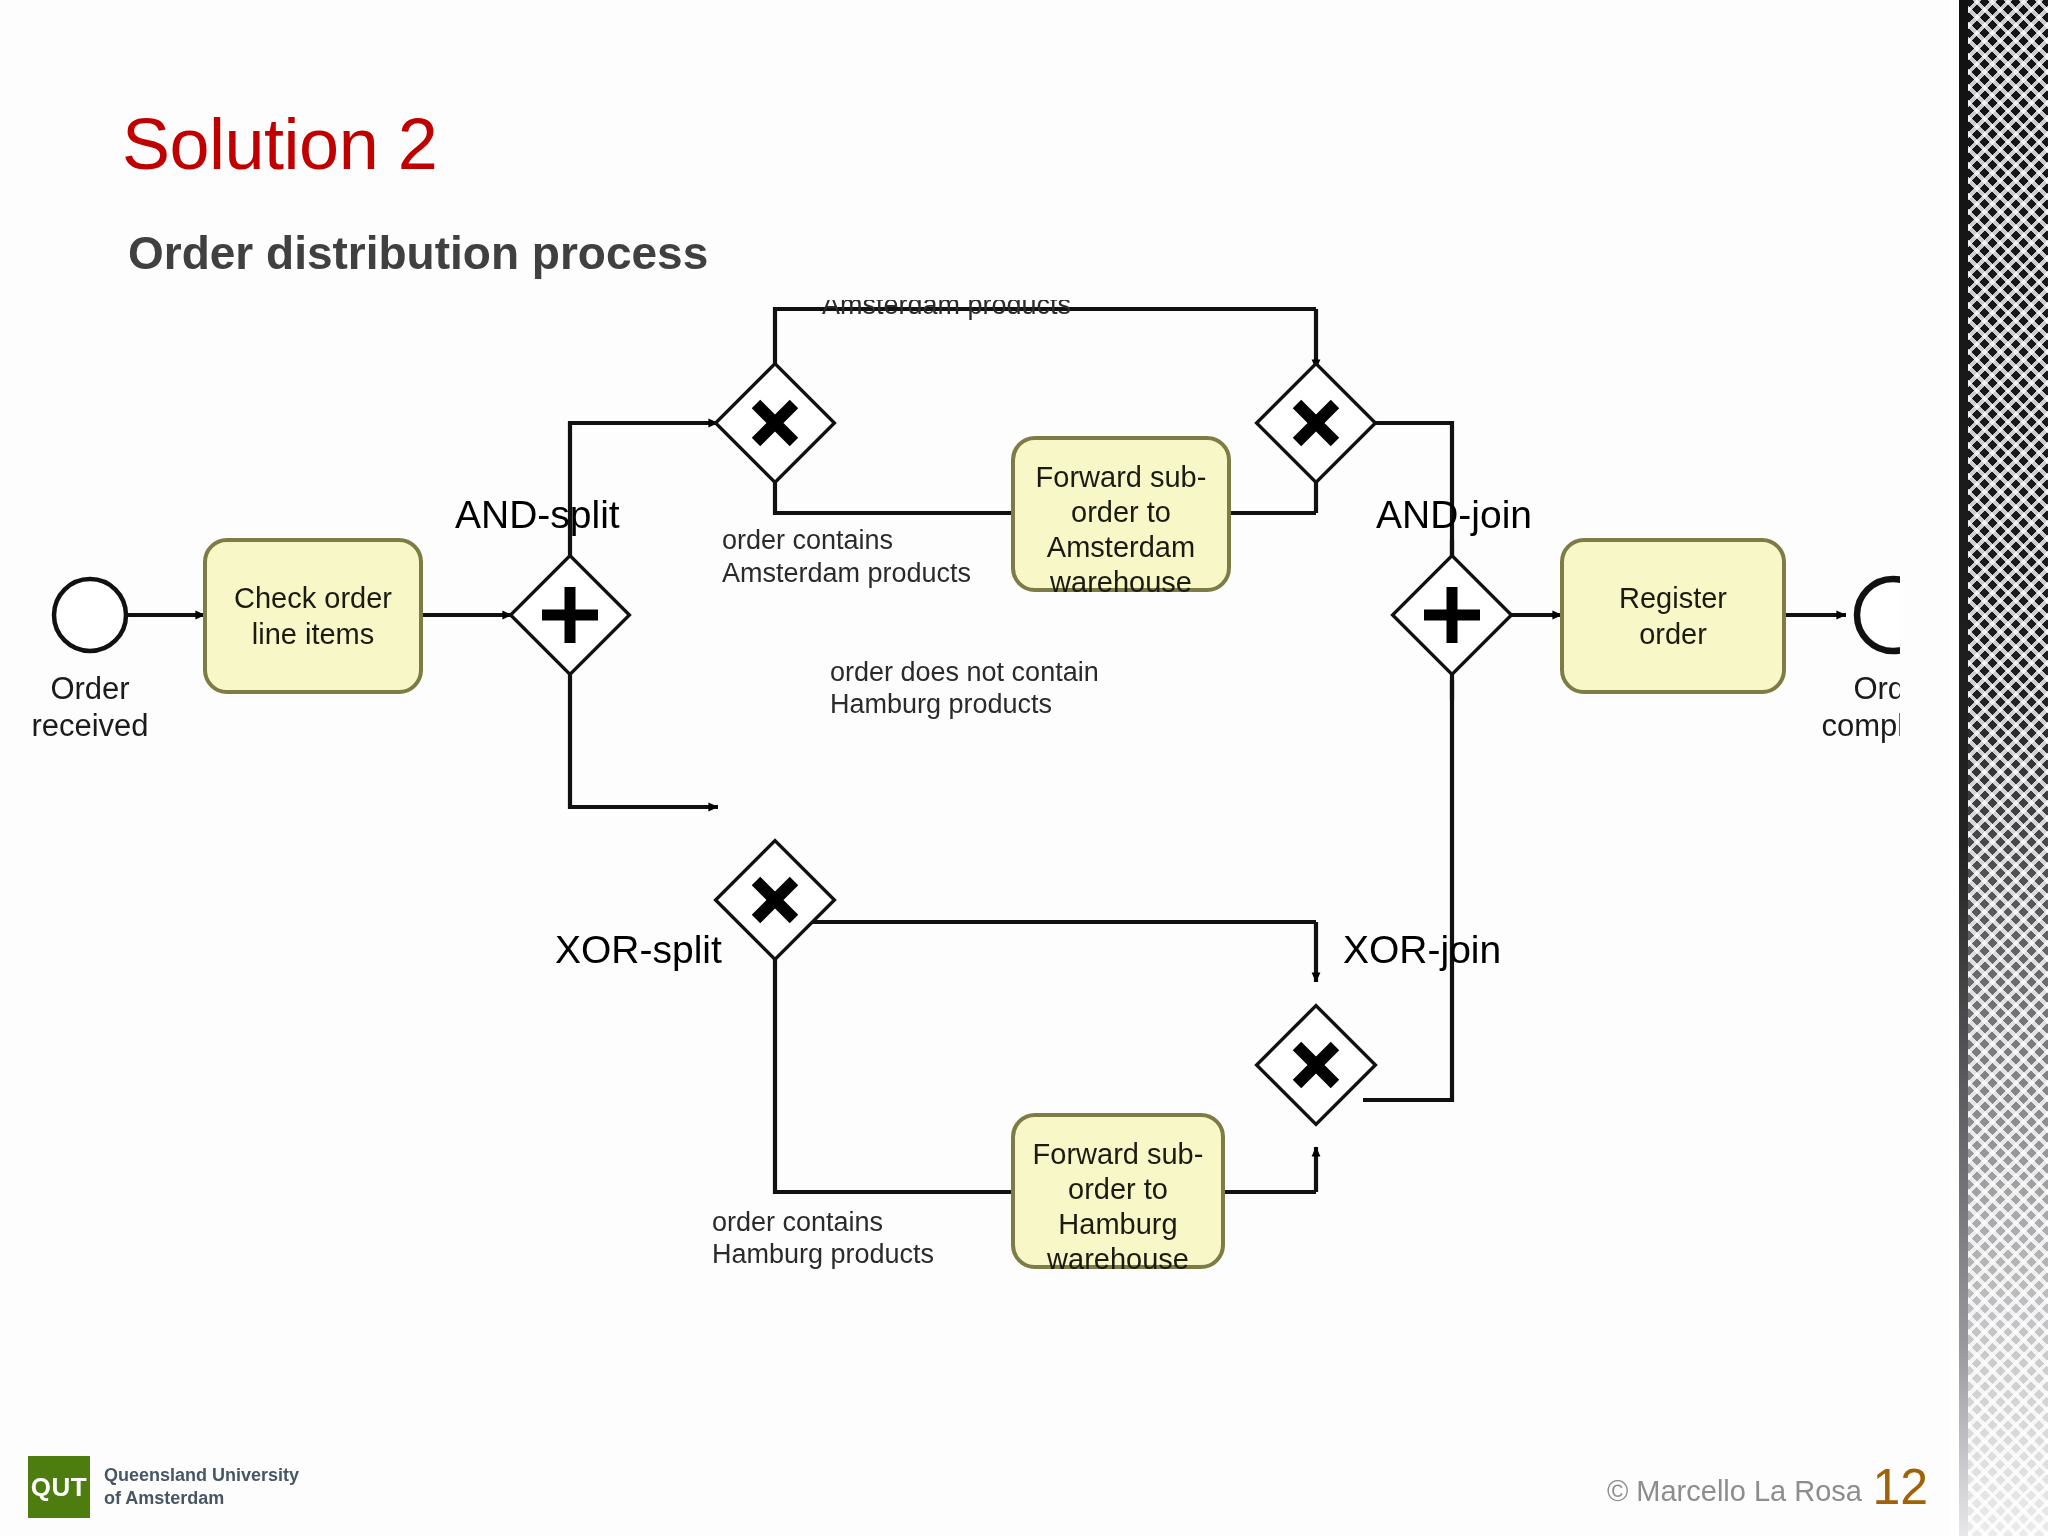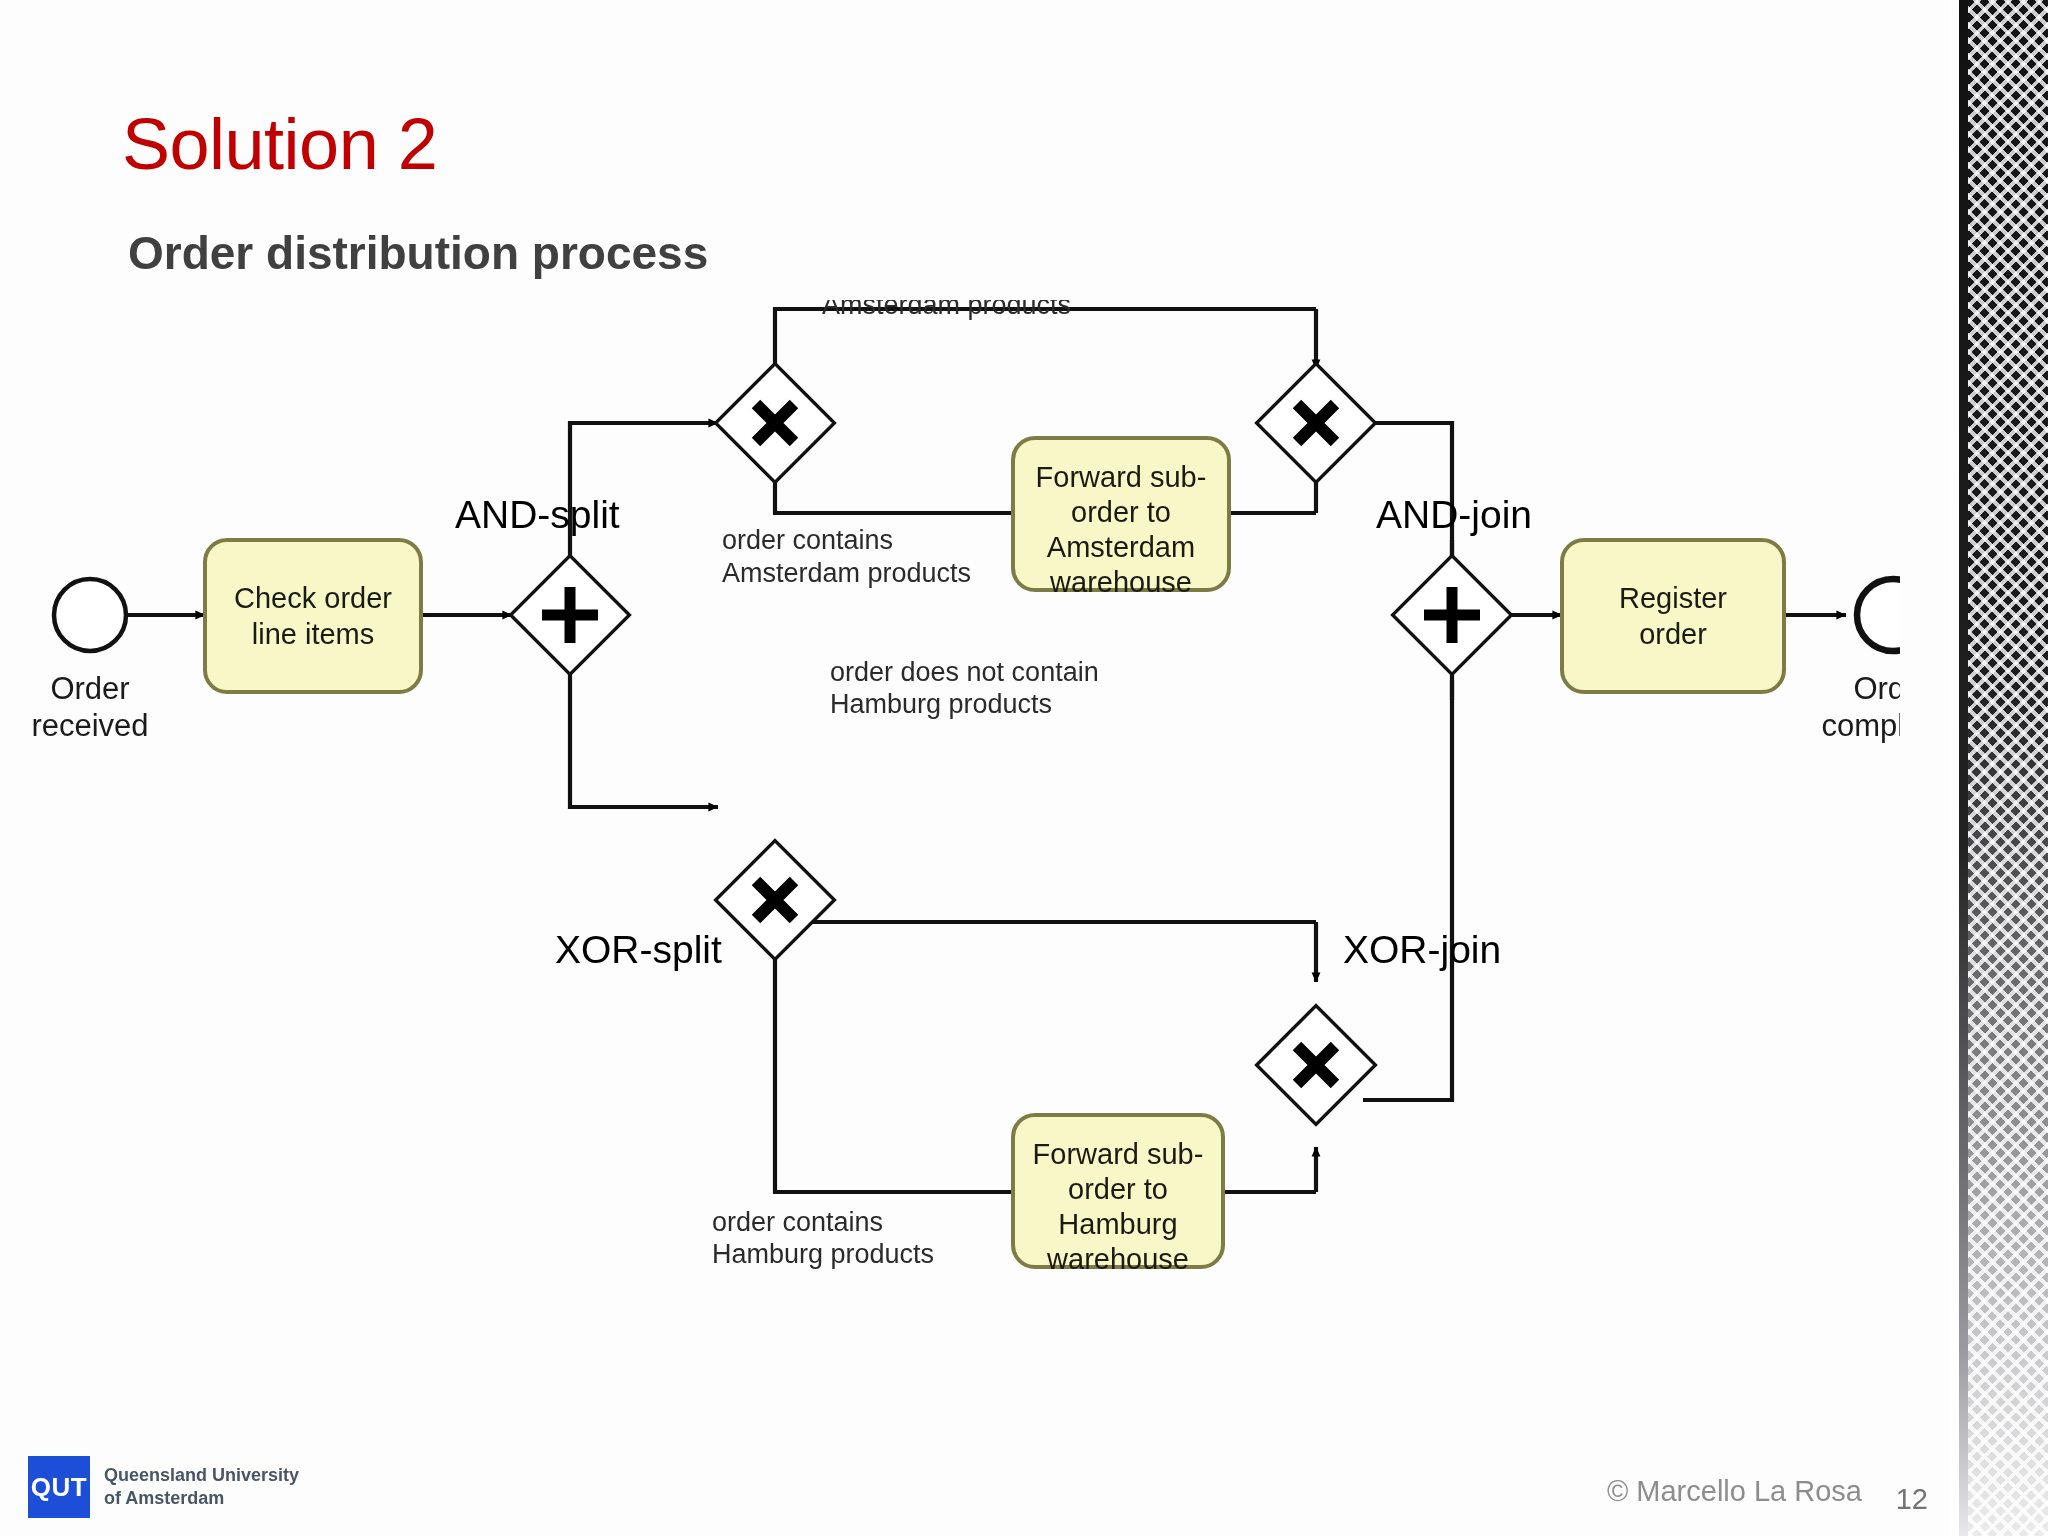--- a/index.html
+++ b/index.html
@@ -51,37 +51,37 @@
     font-size:46px;font-weight:700;color:#404040;
     line-height:1;white-space:nowrap;
   }
 
   
   #footer-logo{
     position:absolute;left:28px;bottom:18px;
     display:flex;align-items:center;gap:14px;
   }
   #qut-mark{
-    width:62px;height:62px;background:#1d4ed8;
+    width:62px;height:62px;background:#4d7c0f;
     color:#fff;font-weight:700;font-size:26px;
     display:flex;align-items:center;justify-content:center;
     letter-spacing:.5px;
     font-family:"Liberation Sans", sans-serif;
   }
   #qut-words{
     font-size:18px;font-weight:700;color:#28384a;
     line-height:1.28;opacity:.85;
   }
   #copyright{
     position:absolute;right:186px;bottom:28px;
     font-size:29px;color:#8d8d8d;white-space:nowrap;
   }
   #pagenum{
     position:absolute;right:120px;bottom:20px;
-    font-size:29px;color:#737373;
+    font-size:50px;color:#a16207;
   }
 
   
   #diagram{
     position:absolute;left:0;top:300px;
     width:1900px;height:1060px;
   }
   #diagram svg{display:block;}
 
   

